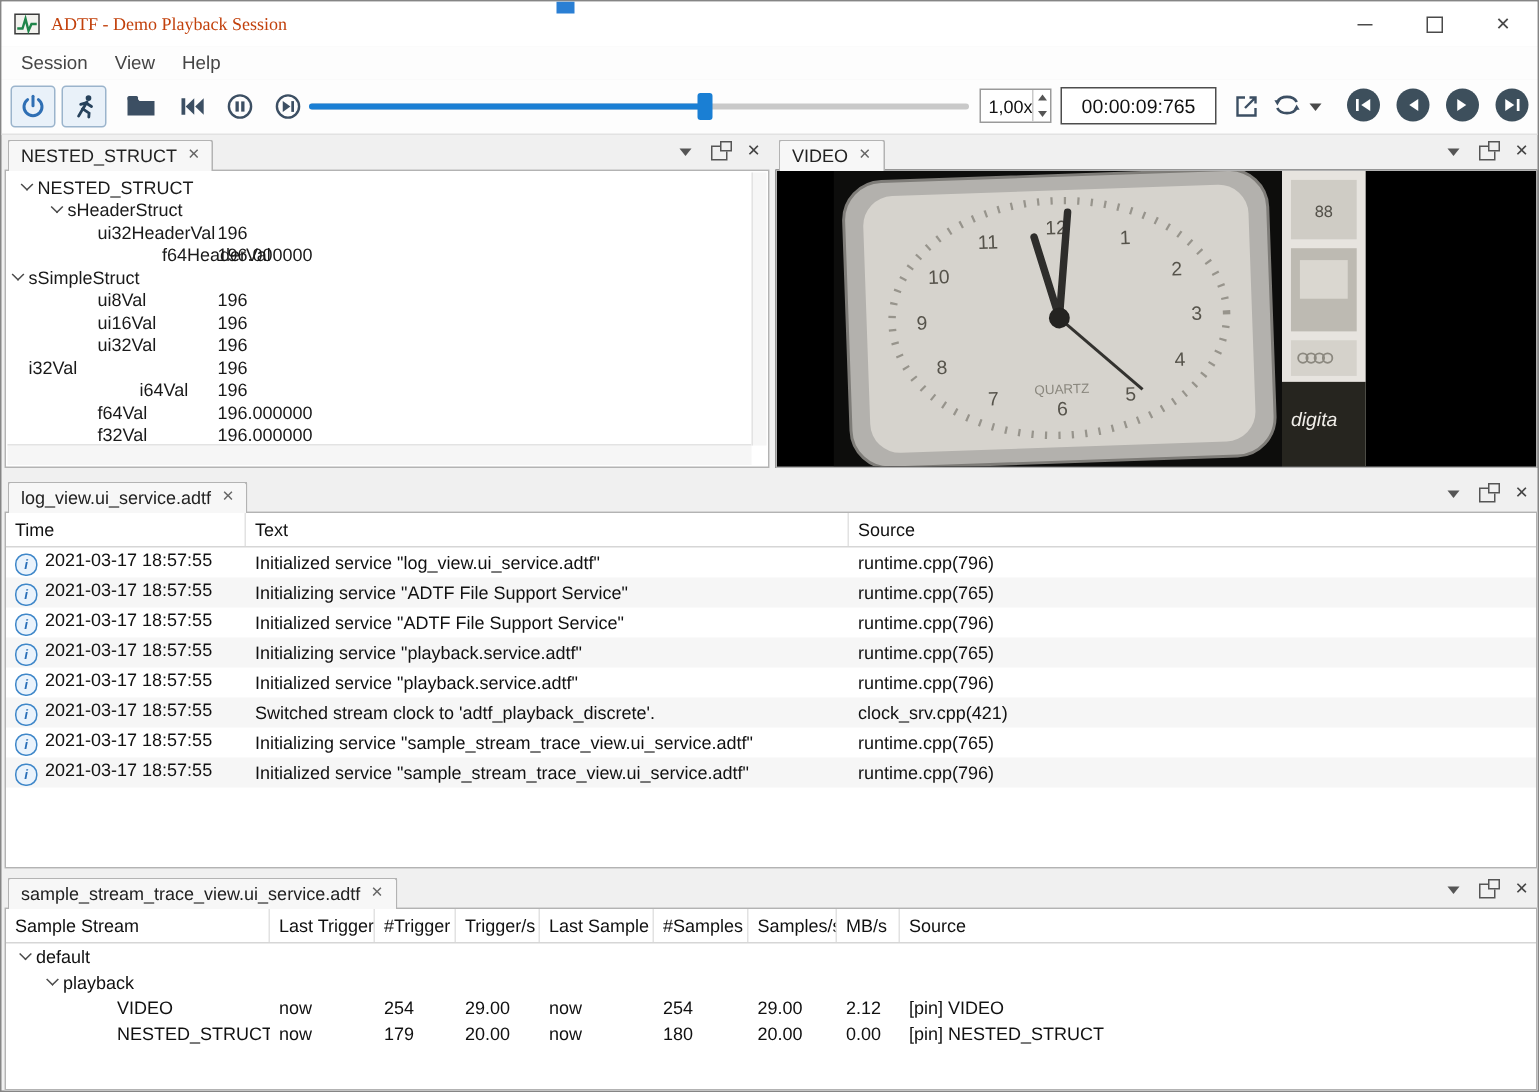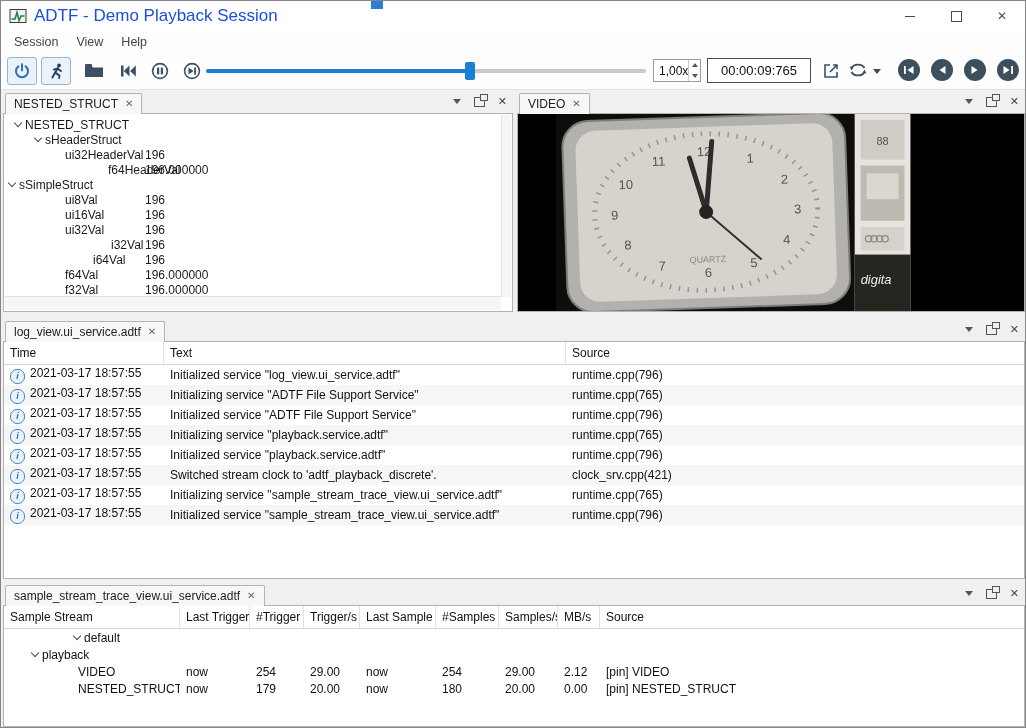--- a/index.html
+++ b/index.html
@@ -2,21 +2,21 @@
 <html><head>
 <meta charset="utf-8">
 <style>
   html,body{margin:0;padding:0;background:#6f6f6f;}
   .window{position:relative;width:1026px;height:728px;background:#f0f0f0;border:1px solid #858585;
           box-sizing:border-box;overflow:hidden;font-family:"Liberation Sans","DejaVu Sans",sans-serif;color:#1a1a1a;}
 
   
   .titlebar{height:30px;background:#ffffff;display:flex;align-items:center;padding-left:8px;}
   .app-icon{width:18px;height:18px;margin-right:7px;flex:none;}
-  .title{font-size:17px;color:#1d4ed8;}
+  .title{font-size:12px;color:#c2410c;font-family:Liberation Serif, serif;}
   .win-controls{margin-left:auto;display:flex;height:30px;}
   .wbtn{width:46px;display:flex;align-items:center;justify-content:center;}
   .min-glyph{width:10px;height:1px;background:#4a4a4a;display:block;}
   .max-glyph{width:9px;height:9px;border:1px solid #4a4a4a;display:block;}
   .close-glyph{font-size:12px;color:#4a4a4a;}
   .blue-artifact{position:absolute;left:370px;top:0;width:12px;height:8px;background:#2a7fd4;z-index:60;}
 
   
   .menubar{height:22px;background:#fdfdfd;display:flex;align-items:center;padding-left:4px;font-size:12.5px;color:#454545;}
   .menu-item{padding:2px 9px;}
@@ -276,21 +276,21 @@
           <div class="trow" style="padding-left: 46px;">
             <span class="chev none"></span>
             <span>ui16Val</span>
             <span class="tv">196</span>
           </div>
           <div class="trow" style="padding-left: 46px;">
             <span class="chev none"></span>
             <span>ui32Val</span>
             <span class="tv">196</span>
           </div>
-          <div class="trow" style="padding-left: 46px; gap: 46px;">
+          <div class="trow" style="">
             <span class="chev none"></span>
             <span>i32Val</span>
             <span class="tv">196</span>
           </div>
           <div class="trow" style="padding-left: 46px; gap: 28px;">
             <span class="chev none"></span>
             <span>i64Val</span>
             <span class="tv">196</span>
           </div>
           <div class="trow" style="padding-left: 46px;">
@@ -455,21 +455,21 @@
         <div class="hcell">#Trigger</div>
         <div class="hcell">Trigger/s</div>
         <div class="hcell">Last Sample</div>
         <div class="hcell">#Samples</div>
         <div class="hcell">Samples/s</div>
         <div class="hcell">MB/s</div>
         <div class="hcell">Source</div>
       </div>
       <div>
           <div class="trow2 tracegrid">
-            <div class="tree-cell" style="padding-left: 6px; justify-content: center;">
+            <div class="tree-cell" style="padding-left: 6px;">
               <span class="chev"></span>
               <span>default</span>
             </div>
             <div class="tcell"></div>
             <div class="tcell"></div>
             <div class="tcell"></div>
             <div class="tcell"></div>
             <div class="tcell"></div>
             <div class="tcell"></div>
             <div class="tcell"></div>

